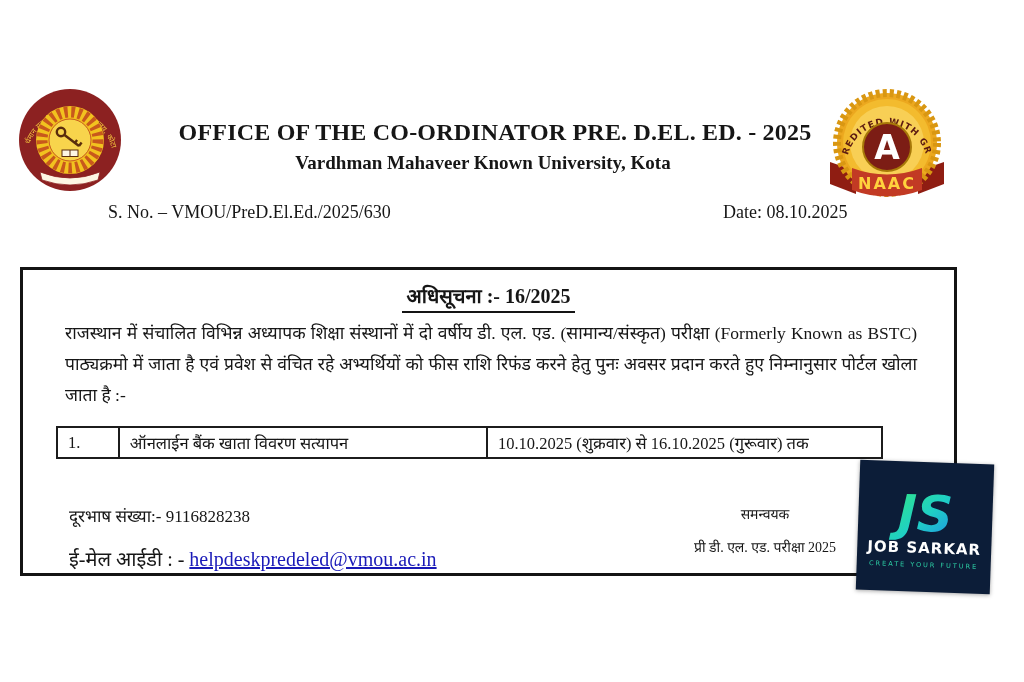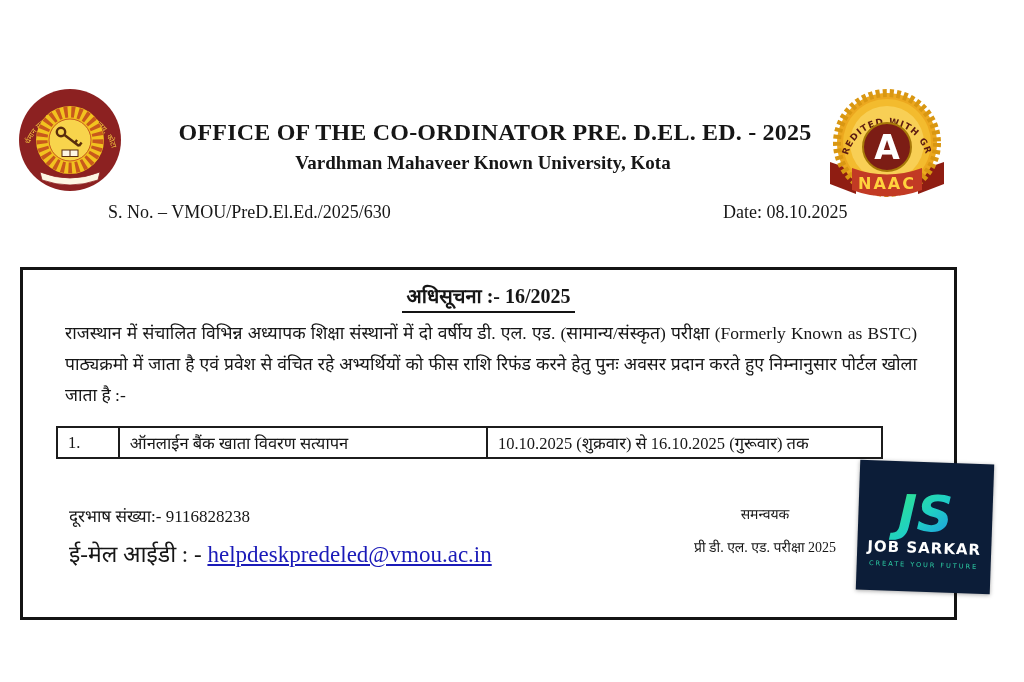--- a/index.html
+++ b/index.html
@@ -10,35 +10,35 @@
   }
   .abs{position:absolute;}
   
   .hdr-title{left:142px;top:119px;width:706px;text-align:center;
     font-size:24px;font-weight:bold;letter-spacing:.2px;}
   .hdr-subtitle{left:130px;top:152px;width:706px;text-align:center;
     font-size:19px;font-weight:bold;}
   .serial-line{left:108px;top:202px;font-size:18px;}
   .date-line{left:723px;top:202px;font-size:18px;}
   
-  .notice-box{left:20px;top:267px;width:937px;height:353px;
+  .notice-box{left:20px;top:267px;width:937px;height:309px;
     border:3px solid #141414;box-sizing:border-box;background:#fff;padding-left:22px;}
   .notice-title-wrap{left:0;top:12px;width:100%;text-align:center;}
   .notice-title{display:inline-block;font-size:20px;font-weight:bold;
     border-bottom:2px solid #141414;padding:0 4px 2px 4px;}
   .notice-body{left:36px;top:48px;width:852px;font-size:17.5px;
     line-height:31px;text-align:justify;margin-left:6px;}
   .notice-table{left:33px;top:156px;width:827px;border-collapse:collapse;}
   .notice-table td{border:2px solid #1c1c1c;font-size:16.5px;
     padding:3px 10px;height:22px;vertical-align:middle;}
   .col-sno{width:40px;}
   .col-activity{width:348px;}
   .col-period{width:375px;}
   .contact-phone{left:46px;top:234px;font-size:17px;}
-  .contact-email{left:46px;top:267px;font-size:23px;}
+  .contact-email{left:46px;top:275px;font-size:20px;}
   .email-link{color:#1a1ab8;text-decoration:underline;}
   .sign-block{left:592px;top:234px;width:300px;text-align:center;font-size:14px;}
   .sign-office{margin-top:14px;}
   
   .js-sticker{left:858px;top:462px;width:134px;height:130px;
     background:#0c1d38;transform:rotate(2deg);z-index:5;
     display:flex;flex-direction:column;align-items:center;justify-content:center;
     box-shadow:0 1px 4px rgba(0,0,0,.35);
     font-family:"DejaVu Sans","Liberation Sans",sans-serif;}
   .js-name{color:#ffffff;font-weight:bold;font-size:15px;letter-spacing:1px;margin-top:-4px;}

